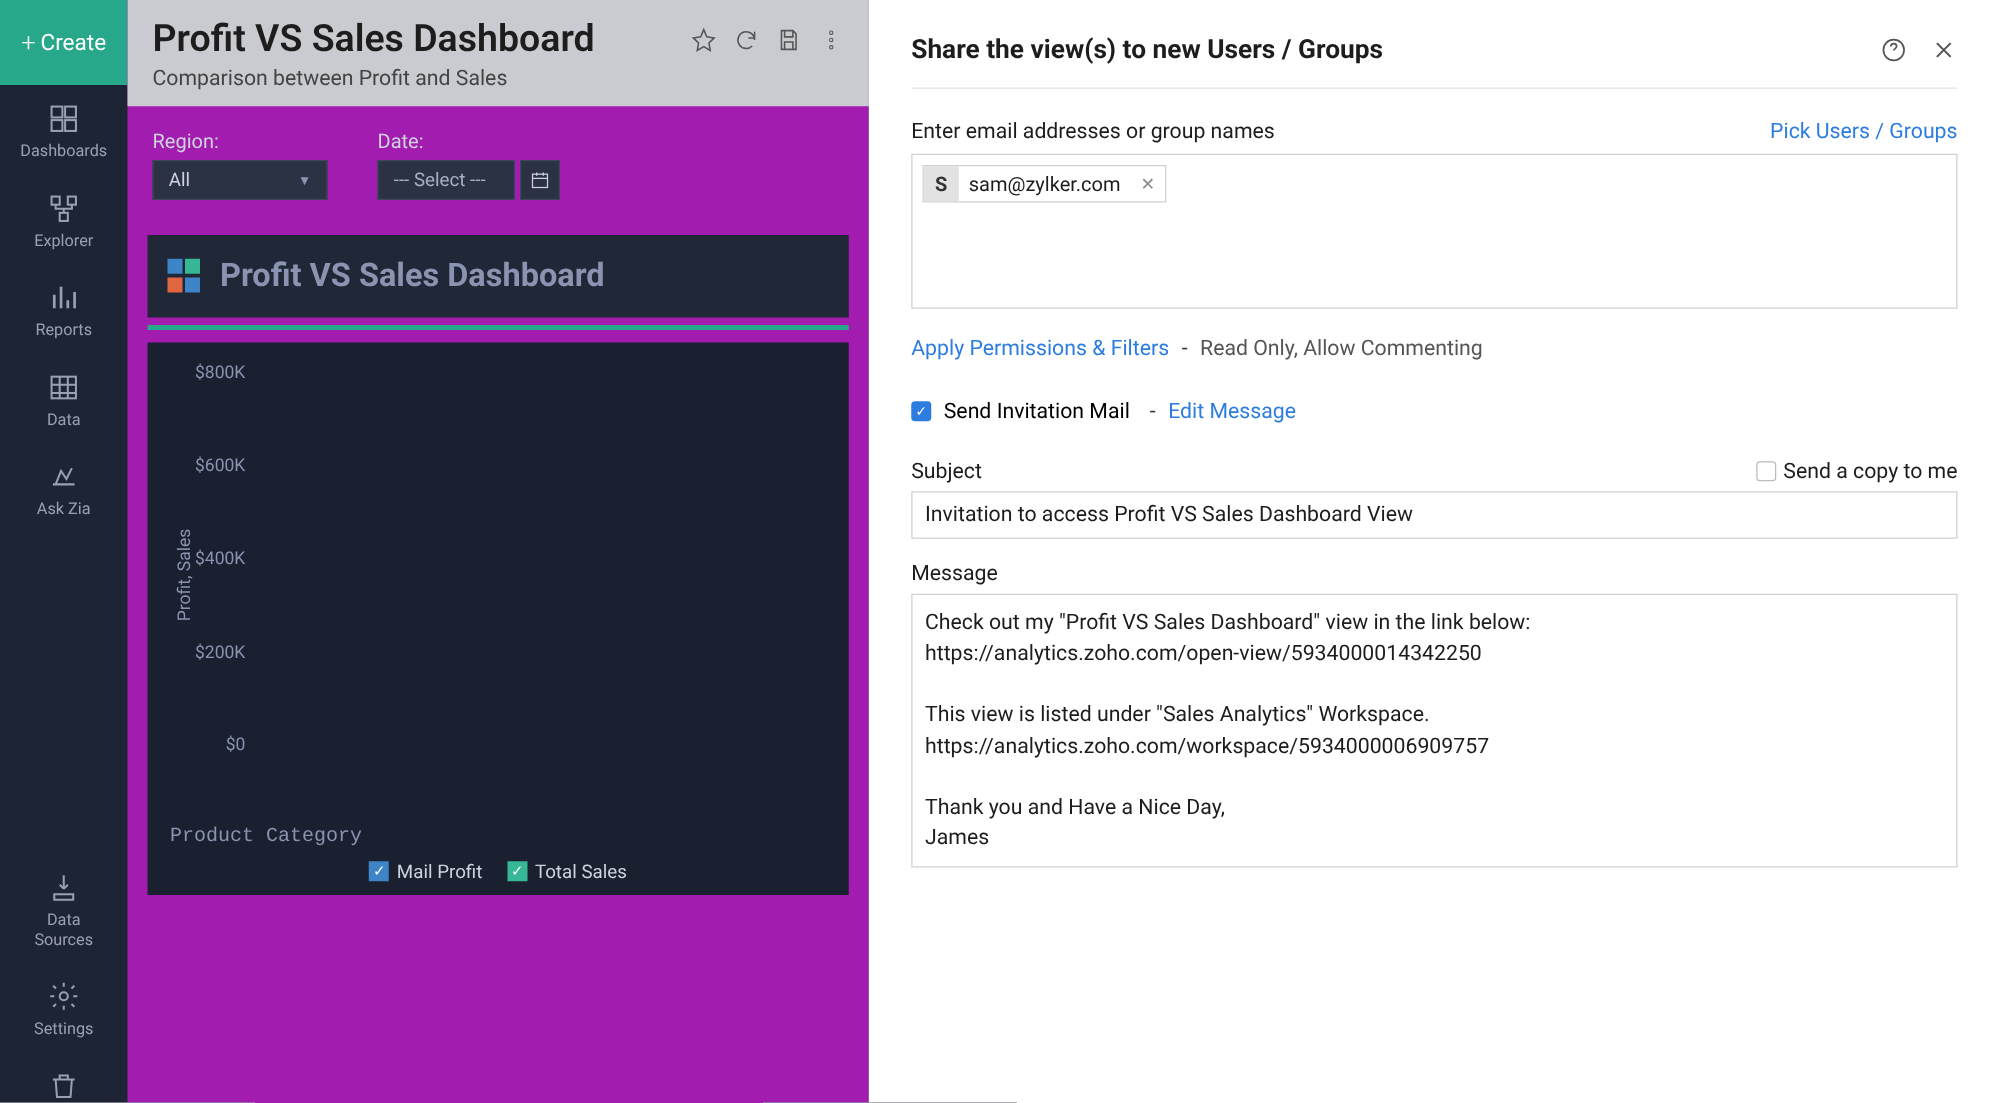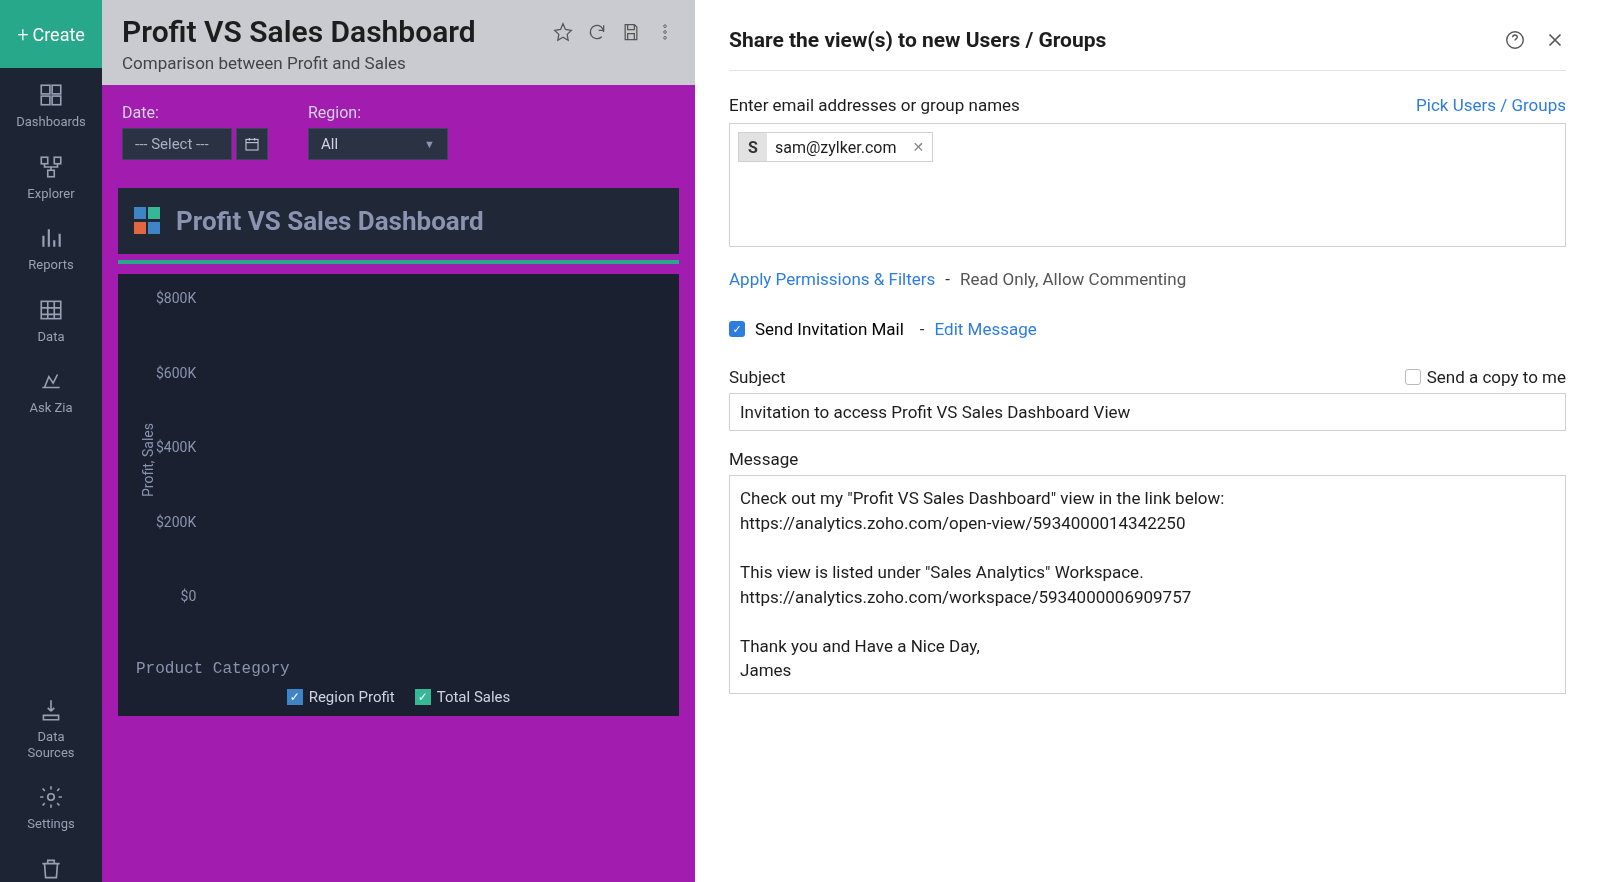--- a/index.html
+++ b/index.html
@@ -173,40 +173,40 @@
       <svg viewBox="0 0 24 24" fill="#555">
           <circle cx="12" cy="5" r="1.6"></circle>
           <circle cx="12" cy="12" r="1.6"></circle>
           <circle cx="12" cy="19" r="1.6"></circle>
         </svg>
     </div>
   </div>
 
   <div class="filter-row">
     <div class="filter-group">
+      <span class="filter-label">Region:</span>
+      <div class="filter-sel2">
+        <span>All</span>
+        <span style="font-size:11px;color:#8a93b0">▼</span>
+      </div>
+    </div>
+    <div class="filter-group">
       <span class="filter-label">Date:</span>
       <div class="filter-controls">
         <div class="filter-select">
           <span>--- Select ---</span>
         </div>
         <div class="filter-cal">
           <svg width="16" height="16" viewBox="0 0 24 24" stroke="#cfd3e0" fill="none" stroke-width="1.5">
               <rect x="3" y="5" width="18" height="16"></rect>
               <path d="M3 10h18M8 3v4M16 3v4"></path>
             </svg>
         </div>
       </div>
     </div>
-    <div class="filter-group">
-      <span class="filter-label">Region:</span>
-      <div class="filter-sel2">
-        <span>All</span>
-        <span style="font-size:11px;color:#8a93b0">▼</span>
-      </div>
-    </div>
   </div>
 
   <div class="dash-panel">
     <div class="dash-panel-title">
       <div class="dash-logo">
         <div style="background:#3d85c6"></div>
           <div style="background:#36b795"></div>
         <div style="background:#e0673f"></div>
           <div style="background:#3d85c6"></div>
       </div>
@@ -223,21 +223,21 @@
         <span>$600K</span>
         <span>$400K</span>
         <span>$200K</span>
         <span>$0</span>
       </div>
     </div>
     <div class="x-axis-label">Product Category</div>
     <div class="legend">
       <div class="legend-item">
         <span class="legend-check" style="background:#3d85c6">✓</span>
-        <span>Region Profit</span>
+        <span>Mail Profit</span>
       </div>
       <div class="legend-item">
         <span class="legend-check" style="background:#36b795">✓</span>
         <span>Total Sales</span>
       </div>
     </div>
   </div>
 </div>
 
 <div class="share-panel">

